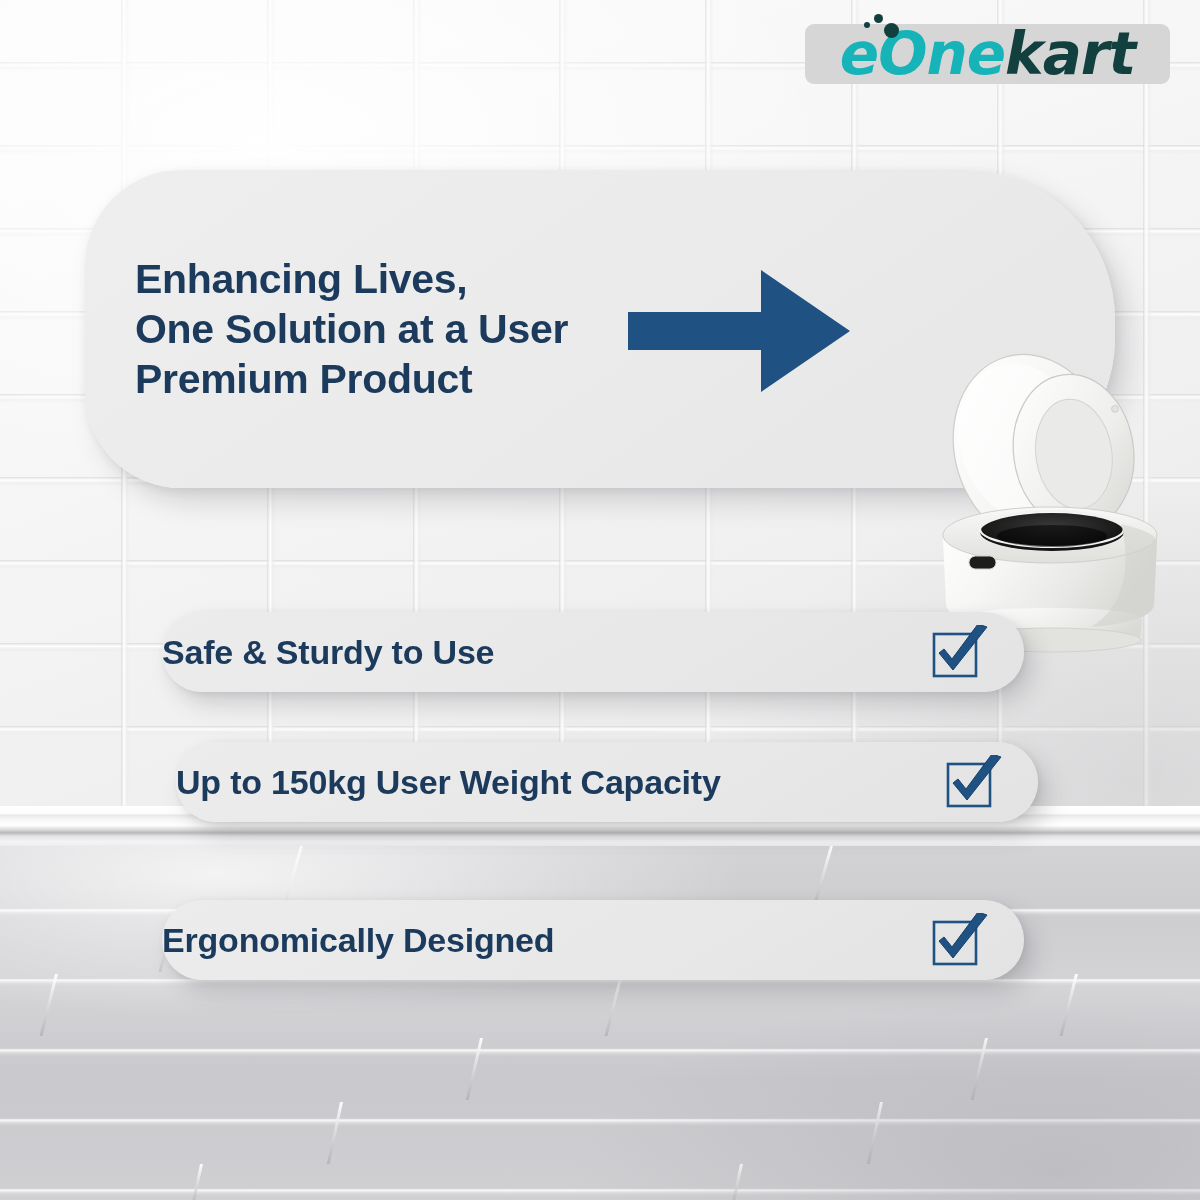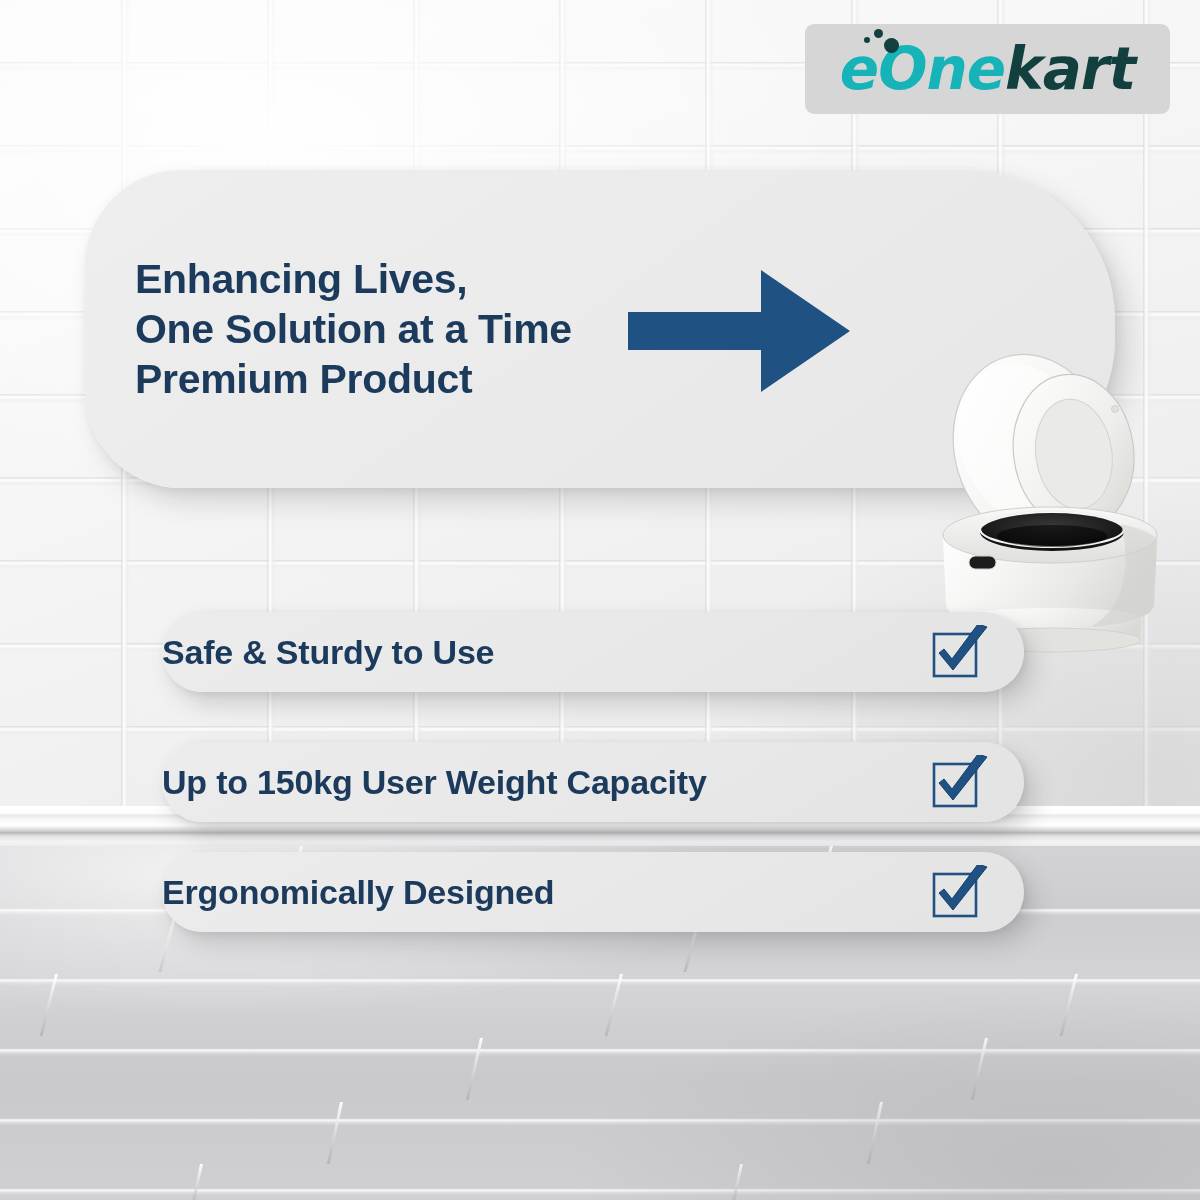--- a/index.html
+++ b/index.html
@@ -65,21 +65,21 @@
   .floor-gloss{
     position:absolute;left:0;top:846px;width:1200px;height:354px;
     background:
       radial-gradient(ellipse 760px 200px at 18% 8%, rgba(255,255,255,.75), rgba(255,255,255,0) 70%),
       radial-gradient(ellipse 700px 260px at 88% 92%, rgba(160,160,166,.35), rgba(255,255,255,0) 70%);
     pointer-events:none;
   }
 
   
   .logo-plate{
-    position:absolute;left:805px;top:24px;width:365px;height:90px;
+    position:absolute;left:805px;top:24px;width:365px;height:60px;
     background:#d6d6d6;border-radius:9px;
     display:flex;align-items:center;justify-content:center;
   }
   .logo-word{
     position:relative;font-family:"DejaVu Sans", sans-serif;
     font-weight:bold;font-size:58px;letter-spacing:-1px;line-height:1;
     white-space:nowrap;
   }
   .lg-teal{color:#16b3b8;font-style:italic;}
   .lg-dark{color:#11403f;font-style:italic;}
@@ -111,22 +111,22 @@
     background:linear-gradient(150deg,#ececec 0%, #e8e8e8 55%, #e3e3e3 100%);
     box-shadow:10px 12px 22px rgba(90,90,95,.24), 2px 2px 6px rgba(90,90,95,.12);
     display:flex;align-items:center;
   }
   .pill-label{
     color:#1b3a5c;font-weight:bold;font-size:34px;letter-spacing:-.2px;
     white-space:nowrap;
   }
   .pill-check{position:absolute;right:34px;top:13px;width:60px;height:56px;}
   #pill-0{left:162px;top:612px;width:862px;}
-  #pill-1{left:162px;top:742px;width:862px;}
-  #pill-2{left:162px;top:852px;width:862px;align-items:center;}
+  #pill-1{left:176px;top:742px;width:862px;}
+  #pill-2{left:162px;top:900px;width:862px;align-items:center;}
 </style>
 </head>
 <body>
 
 <div id="stage">
 
   <div class="wall"></div>
   <div class="wall-sheen"></div>
   <div class="skirting"></div>
   <div class="floor">
@@ -151,21 +151,21 @@
       <span class="lg-teal">eOne</span><span class="lg-dark">kart</span>
       <span class="bubble b1"></span>
       <span class="bubble b2"></span>
       <span class="bubble b3"></span>
     </div>
   </div>
 
   <div class="hero">
 
     <div class="hero-title">Enhancing Lives,
-One Solution at a Time
+One Solution at a User
 Premium Product</div>
 
     <svg class="arrow" viewBox="0 0 225 130">
       <path d="M0 46 L133 46 L133 4 L222 65 L133 126 L133 84 L0 84 Z" fill="#1f5182"></path>
     </svg>
 
     <svg class="product" viewBox="0 0 250 302">
       <defs>
         <linearGradient id="bodyG" x1="0" y1="0" x2="1" y2="0.4">
           <stop offset="0%" stop-color="#ffffff"></stop>

